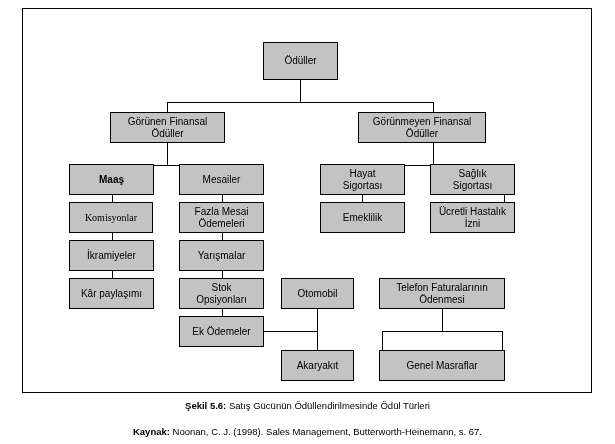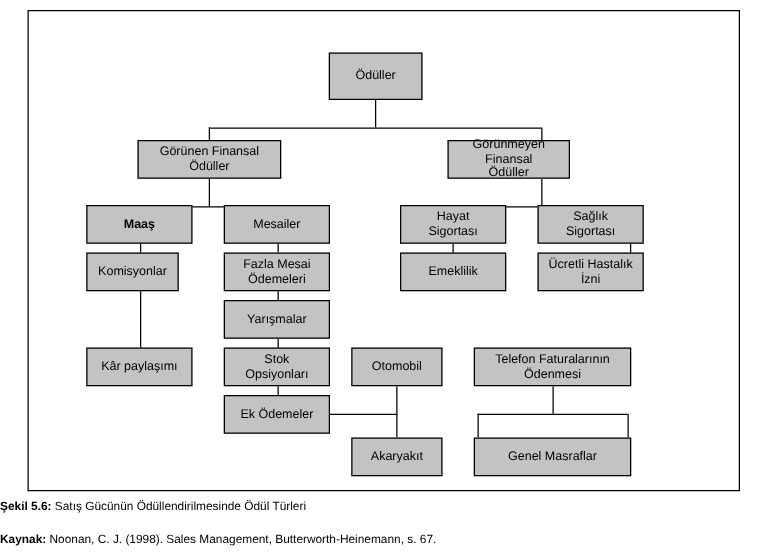--- a/index.html
+++ b/index.html
@@ -44,21 +44,21 @@
   }
   .line {
     position: absolute;
     background: #000000;
   }
   .h { height: 1px; }
   .v { width: 1px; }
   .caption {
     position: absolute;
     width: 100%;
-    text-align: left;
+    text-align: center;
     font-size: 9.5px;
     line-height: 12px;
     color: #000000;
   }
   .caption b { font-weight: bold; }
   #fig-caption { top: 400px; left: 0; }
   #src-caption { top: 426px; left: 0; }
 </style>
 </head>
 <body>
@@ -88,32 +88,33 @@
   <div class="line h" style="left:382px; top:331px; width:120px;"></div>
   <div class="line v" style="left:442px; top:309px; height:22px;"></div>
   <div class="line v" style="left:382px; top:331px; height:19px;"></div>
   <div class="line v" style="left:502px; top:331px; height:19px;"></div>
 
   <div class="node" style="left:263px; top:42px; width:75px; height:38px;">Ödüller</div>
 
   <div class="node" style="left:110px; top:112px; width:115px; height:31px;">Görünen Finansal
 Ödüller</div>
 
-  <div class="node" style="left:358px; top:112px; width:98px; height:31px;">Görünmeyen Finansal
+  <div class="node" style="left:358px; top:112px; width:128px; height:31px;">Görünmeyen Finansal
 Ödüller</div>
 
   <div class="node" style="left:69px; top:164px; width:85px; height:31px;font-weight:bold;">Maaş</div>
 
   <div class="node" style="left:179px; top:164px; width:85px; height:31px;">Mesailer</div>
 
-  <div class="node" style="left:69px; top:202px; width:74px; height:31px;">Komisyonlar</div>
+  <div class="node" style="left:69px; top:202px; width:84px; height:31px;font-family:Liberation Serif, serif;">Komisyonlar</div>
 
   <div class="node" style="left:179px; top:202px; width:85px; height:31px;">Fazla Mesai
 Ödemeleri</div>
 
+  <div class="node" style="left:69px; top:240px; width:85px; height:31px;">İkramiyeler</div>
 
   <div class="node" style="left:179px; top:240px; width:85px; height:31px;">Yarışmalar</div>
 
   <div class="node" style="left:69px; top:278px; width:85px; height:31px;">Kâr paylaşımı</div>
 
   <div class="node" style="left:179px; top:278px; width:85px; height:31px;">Stok
 Opsiyonları</div>
 
   <div class="node" style="left:179px; top:316px; width:85px; height:31px;">Ek Ödemeler</div>
 

